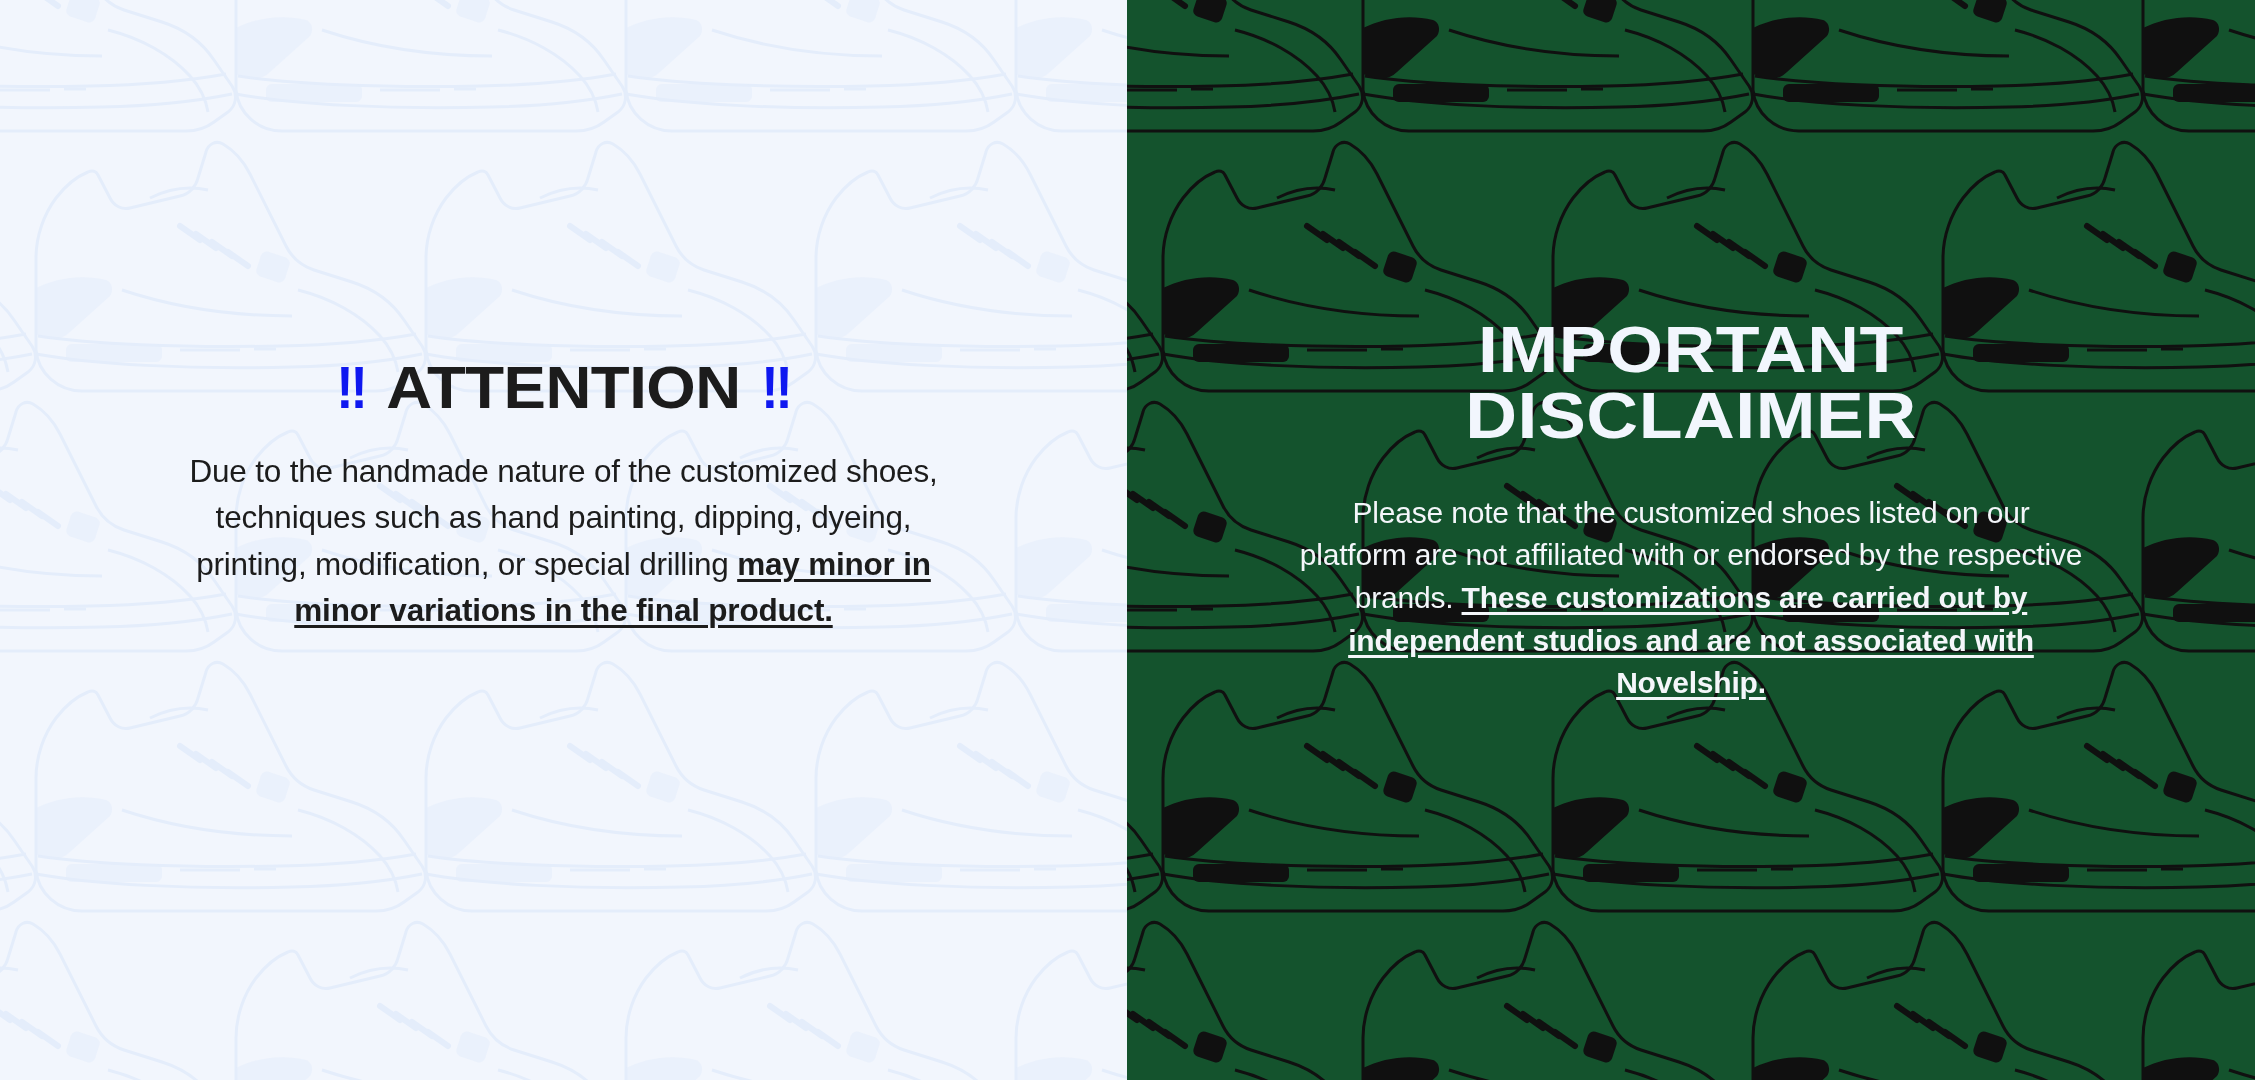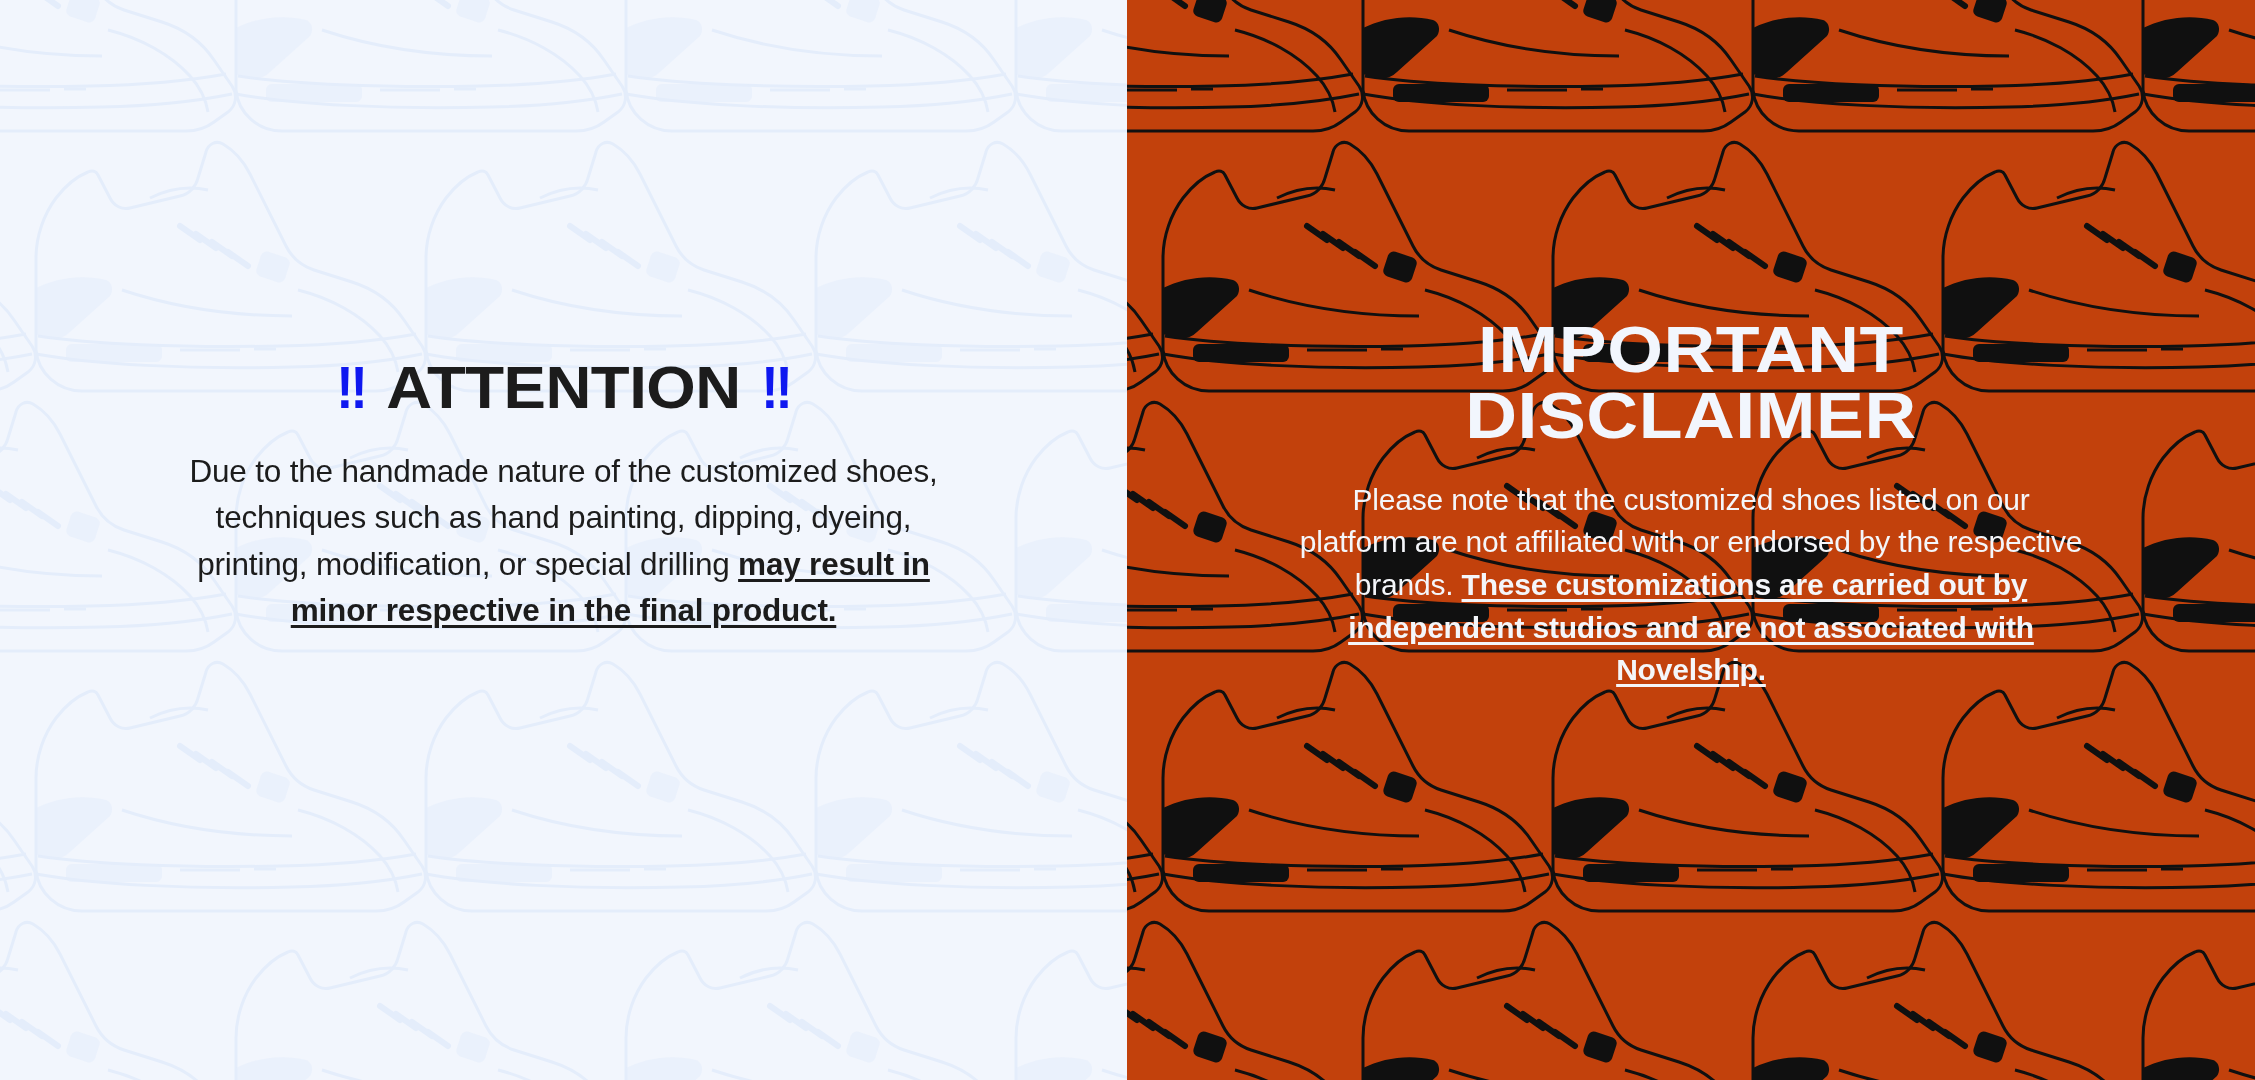--- a/index.html
+++ b/index.html
@@ -21,21 +21,21 @@
     display: flex;
   }
 
   
   .panel {
     position: relative;
     height: 1080px;
     overflow: hidden;
   }
   .panel-left  { width: 1127px; background: #f2f6fd; }
-  .panel-right { width: 1128px; background: #c2410c; }
+  .panel-right { width: 1128px; background: #14532d; }
 
   
   .pattern {
     position: absolute;
     inset: 0;
     pointer-events: none;
   }
   .pattern svg { display: block; width: 100%; height: 100%; }
 
   
@@ -102,21 +102,21 @@
     color: #f2f6fd;
     line-height: 1.03;
     letter-spacing: 0.5px;
     transform: scaleX(1.12);
     transform-origin: center;
     white-space: normal;
     width: 700px;
   }
 
   .body-right {
-    margin: 3px;
+    margin: 16px;
     padding-top: 26px;
     width: 790px;
     font-size: 30px;
     line-height: 1.42;
     color: #f4f6fa;
     font-weight: 400;
     letter-spacing: -0.2px;
   }
   .body-right b {
     font-weight: 700;
@@ -197,21 +197,21 @@
           <use href="#shoeL" x="230" y="920"></use>
           <use href="#shoeL" x="620" y="920"></use>
           <use href="#shoeL" x="1010" y="920"></use>
         </g>
       </svg>
     </div>
 
     <div class="content content-left">
       <h1 class="headline headline-left"><span class="bangs">‼</span><span class="word">ATTENTION</span><span class="bangs">‼</span></h1>
 
-      <p class="body-left"><span>Due to the handmade nature of the customized shoes, techniques such as hand painting, dipping, dyeing, printing, modification, or special drilling </span><b>may result in minor respective in the final product.</b></p>
+      <p class="body-left"><span>Due to the handmade nature of the customized shoes, techniques such as hand painting, dipping, dyeing, printing, modification, or special drilling </span><b>may minor in minor variations in the final product.</b></p>
     </div>
   </section>
 
   <section class="panel panel-right">
 
     <div class="pattern">
       <svg viewBox="0 0 1128 1080" preserveAspectRatio="xMidYMid slice" xmlns="http://www.w3.org/2000/svg">
         <defs>
           <g id="shoeD">
             <path d="M6 118 C6 96 14 74 26 58 C36 45 48 36 58 32 C62 30 66 31 68 35

